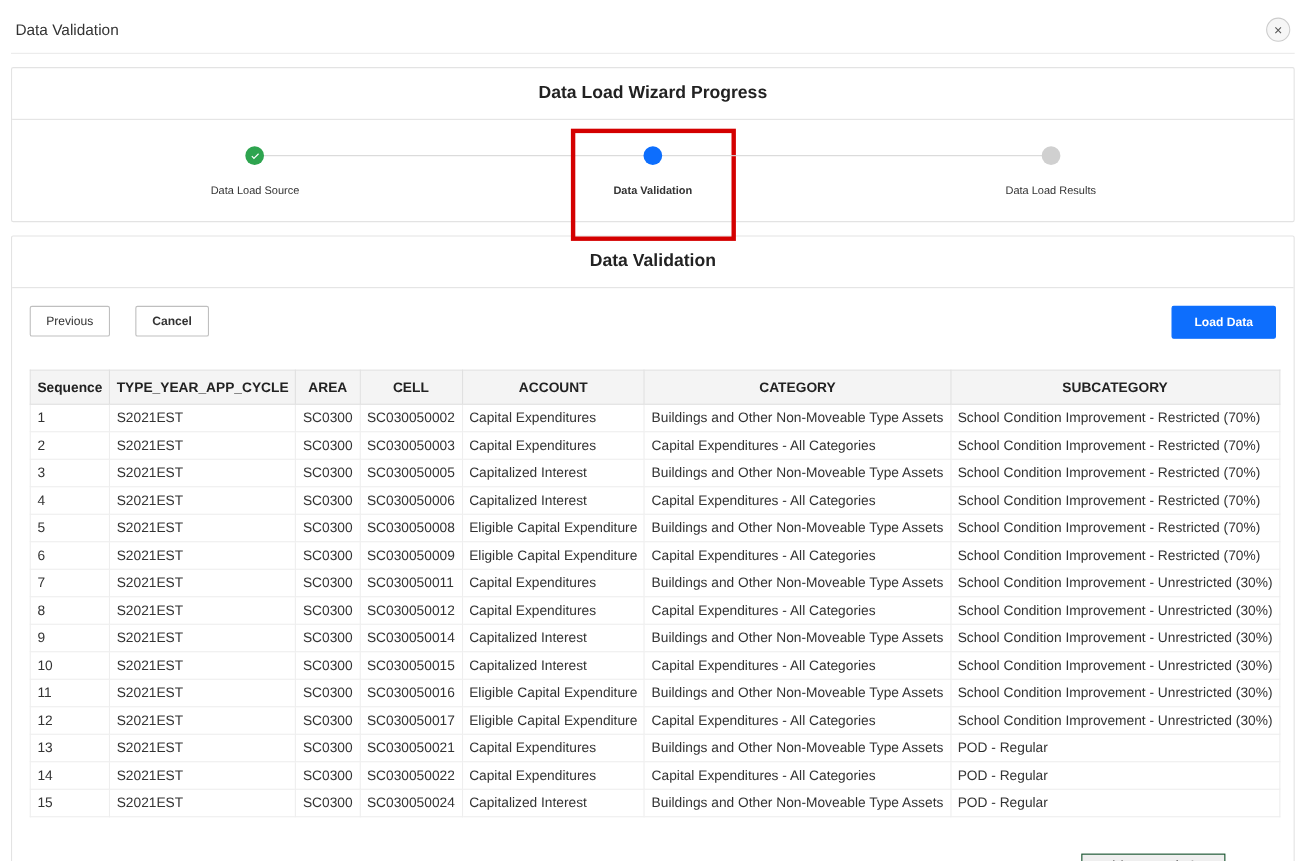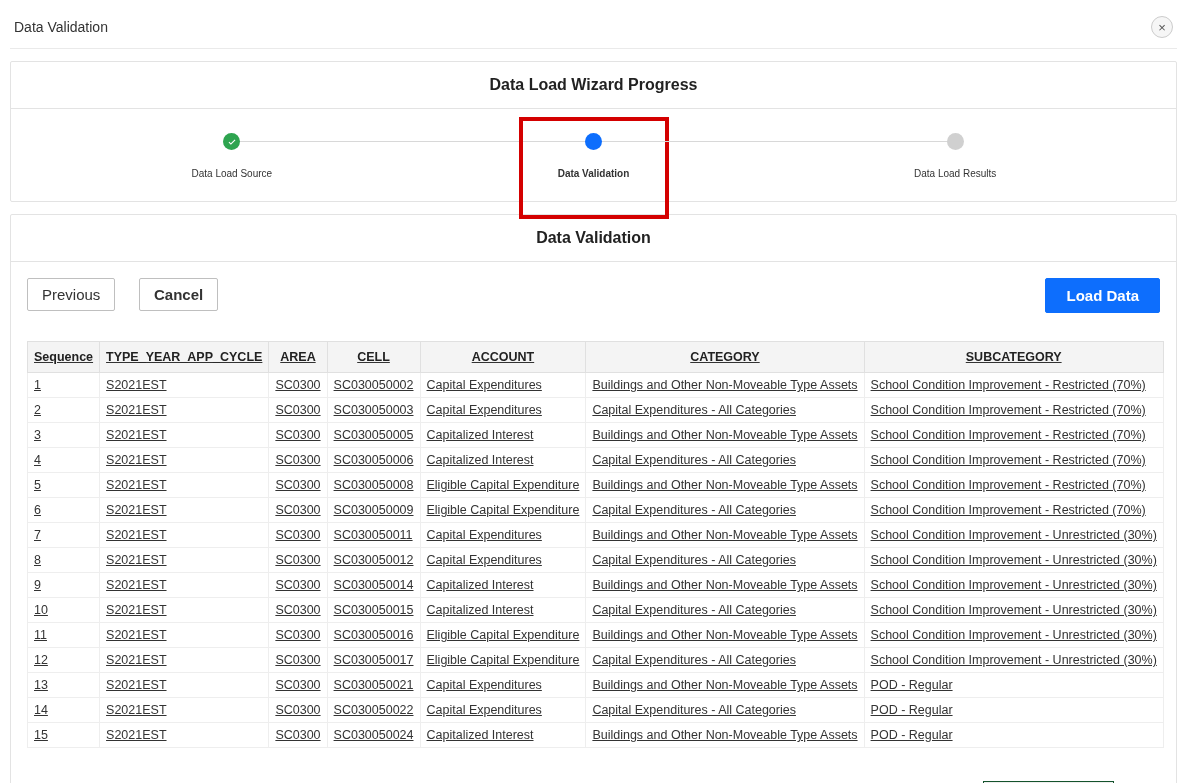--- a/index.html
+++ b/index.html
@@ -80,34 +80,34 @@
   .toolbar {
     display:flex;
     justify-content:space-between;
     padding: 16px;
   }
   .btn {
     border:1px solid #bfbfbf;
     background:#fff;
     padding: 7px 14px;
     border-radius:2px;
-    font-size:15px;
+    font-size:11px;
     cursor:pointer;
     color:#333;
   }
   .btn + .btn { margin-left:20px;font-weight:bold; }
   .btn-primary {
     background:#0d6efd;
     color:#fff;
     border:1px solid #0d6efd;
     font-weight:600;
     padding: 8px 20px;
   }
 
-  .table-wrap { padding:12px 16px 12px 16px;text-decoration:underline; }
+  .table-wrap { padding:12px 16px 12px 16px; }
   table { width:100%; border-collapse:collapse; font-size:12.5px; }
   thead th {
     background:#f4f4f4;
     border:1px solid #e0e0e0;
     padding:8px 6px;
     font-weight:600;
     text-align:center;
     color:#222;
   }
   tbody td {

